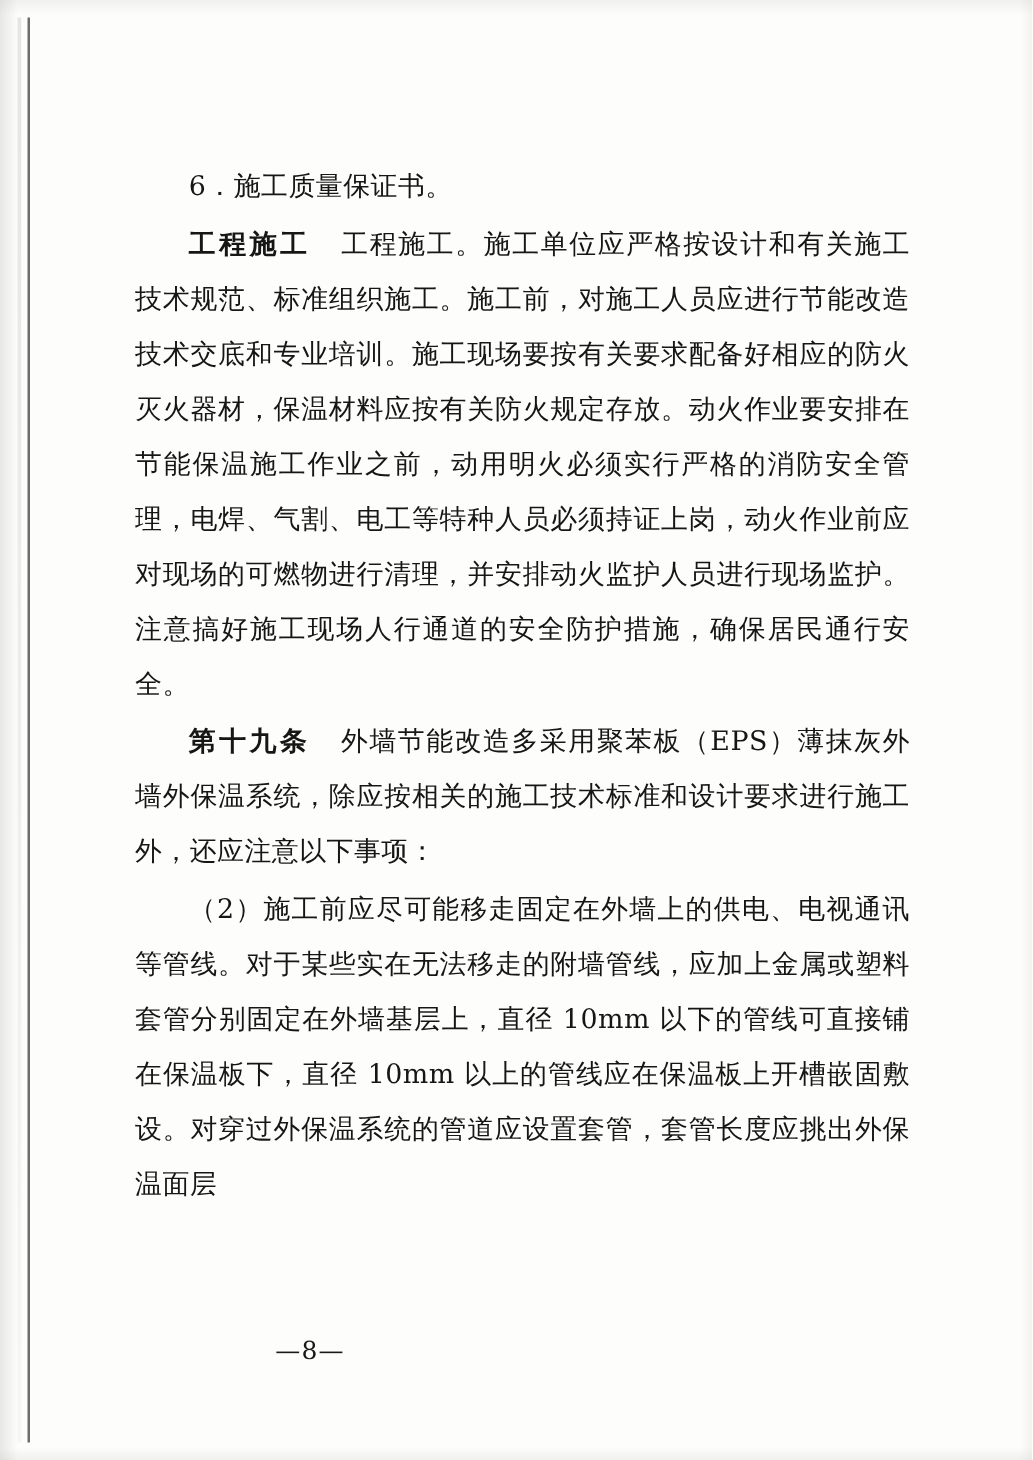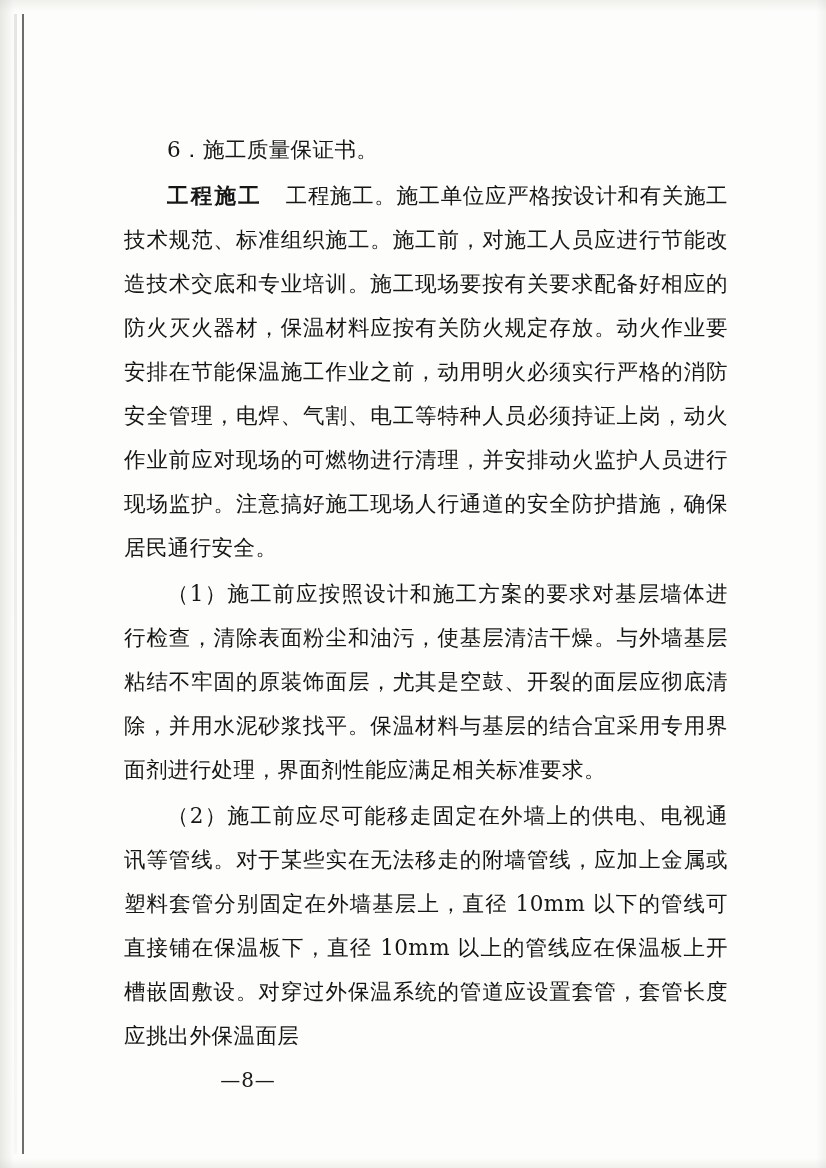--- a/index.html
+++ b/index.html
@@ -51,21 +51,21 @@
     left: 108px;
     top: 128px;
     width: 620px;
   }
   .para {
     font-size: 21.5px;
     line-height: 44px;
     color: #161616;
     text-align: justify;
     text-justify: inter-ideograph;
-    margin: 0 0 2px 16px;
+    margin: 0 0 2px 0;
     letter-spacing: 0.4px;
     font-family: "DejaVu Serif", serif;
   }
   .para.indent {
     text-indent: 2em;
   }
   .para .lead {
     font-weight: bold;
     letter-spacing: 2px;
   }
@@ -98,24 +98,24 @@
   <div class="content">
 
     <p class="para indent">
       <span>6．施工质量保证书。</span>
     </p>
 
     <p class="para indent">
       <span class="lead">工程施工</span><span class="gap"></span><span>工程施工。施工单位应严格按设计和有关施工技术规范、标准组织施工。施工前，对施工人员应进行节能改造技术交底和专业培训。施工现场要按有关要求配备好相应的防火灭火器材，保温材料应按有关防火规定存放。动火作业要安排在节能保温施工作业之前，动用明火必须实行严格的消防安全管理，电焊、气割、电工等特种人员必须持证上岗，动火作业前应对现场的可燃物进行清理，并安排动火监护人员进行现场监护。注意搞好施工现场人行通道的安全防护措施，确保居民通行安全。</span>
     </p>
 
+    <p class="para indent">
+      <span class="lead">第十九条</span><span class="gap"></span><span>外墙节能改造多采用聚苯板（EPS）薄抹灰外墙外保温系统，除应按相关的施工技术标准和设计要求进行施工外，还应注意以下事项：</span>
+    </p>
 
-    <p class="para indent">
-      <span>（1）施工前应按照设计和施工方案的要求对基层墙体进行检查，清除表面粉尘和油污，使基层清洁干燥。与外墙基层粘结不牢固的原装饰面层，尤其是空鼓、开裂的面层应彻底清除，并用水泥砂浆找平。保温材料与基层的结合宜采用专用界面剂进行处理，界面剂性能应满足相关标准要求。</span>
-    </p>
 
     <p class="para indent">
       <span>（2）施工前应尽可能移走固定在外墙上的供电、电视通讯等管线。对于某些实在无法移走的附墙管线，应加上金属或塑料套管分别固定在外墙基层上，直径 10mm 以下的管线可直接铺在保温板下，直径 10mm 以上的管线应在保温板上开槽嵌固敷设。对穿过外保温系统的管道应设置套管，套管长度应挑出外保温面层</span>
     </p>
 
   </div>
 
   <div class="page-number">
     <span>—8—</span>
   </div>

